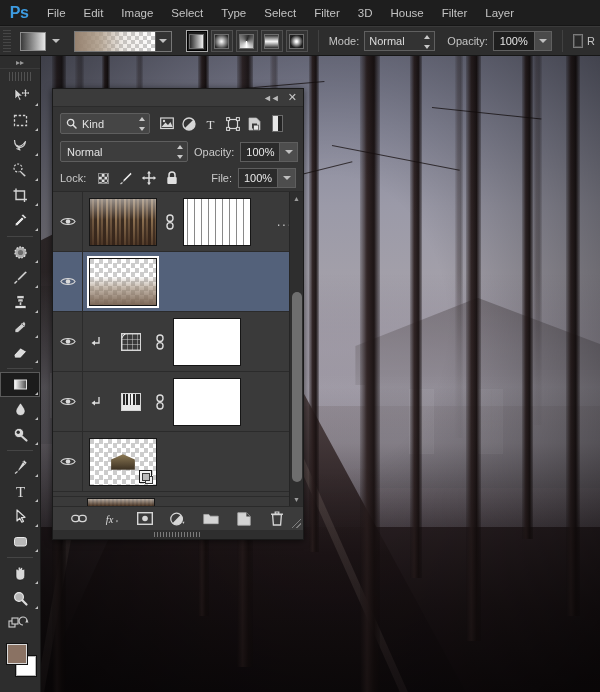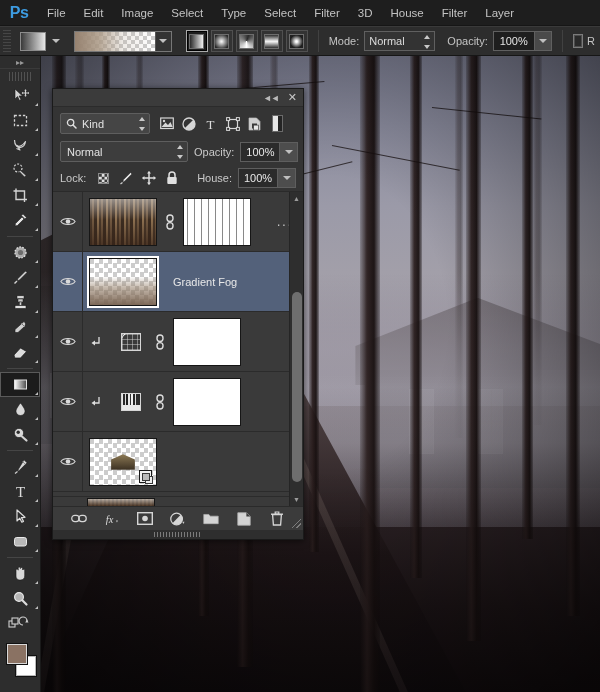--- a/index.html
+++ b/index.html
@@ -825,21 +825,21 @@
                 <path d="M7 0 l2 2.4h-4z M7 14 l2-2.4h-4z M0 7 l2.4-2v4z M14 7 l-2.4-2v4z" fill="#dedede"></path>
               </svg>
           </span>
           <span class="lk">
             <svg width="12" height="14" viewBox="0 0 12 14">
                 <path d="M3 6 V4 a3 3 0 0 1 6 0 V6" fill="none" stroke="#e0e0e0" stroke-width="1.5"></path>
                 <rect x="1.3" y="6" width="9.4" height="7" rx="1" fill="#e0e0e0"></rect>
               </svg>
           </span>
         </div>
-        <span class="lbl" style="margin-left:auto">House:</span>
+        <span class="lbl" style="margin-left:auto">File:</span>
         <div style="display:flex">
           <div class="numfield">100%</div>
           <div class="numdd">
               <span class="tiny-arrow" style="margin:0"></span>
             </div>
         </div>
       </div>
     </div>
 
     <div class="layers-list">
@@ -873,21 +873,20 @@
       <div class="layer selected">
         <div class="eye-cell">
           <svg class="eye" viewBox="0 0 18 12">
               <path d="M1 6 C4 1.6 14 1.6 17 6 C14 10.4 4 10.4 1 6z" fill="none" stroke="#dadada" stroke-width="1.2"></path>
               <circle cx="9" cy="6" r="2.6" fill="#dadada"></circle>
             </svg>
         </div>
         <div class="thumb-cell">
           <div class="thumb thumb-gradfog sel-outline"></div>
         </div>
-        <div class="layer-name">Gradient Fog</div>
       </div>
 
       <div class="layer">
         <div class="eye-cell">
           <svg class="eye" viewBox="0 0 18 12">
               <path d="M1 6 C4 1.6 14 1.6 17 6 C14 10.4 4 10.4 1 6z" fill="none" stroke="#dadada" stroke-width="1.2"></path>
               <circle cx="9" cy="6" r="2.6" fill="#dadada"></circle>
             </svg>
         </div>
         <div class="clip-arrow">

